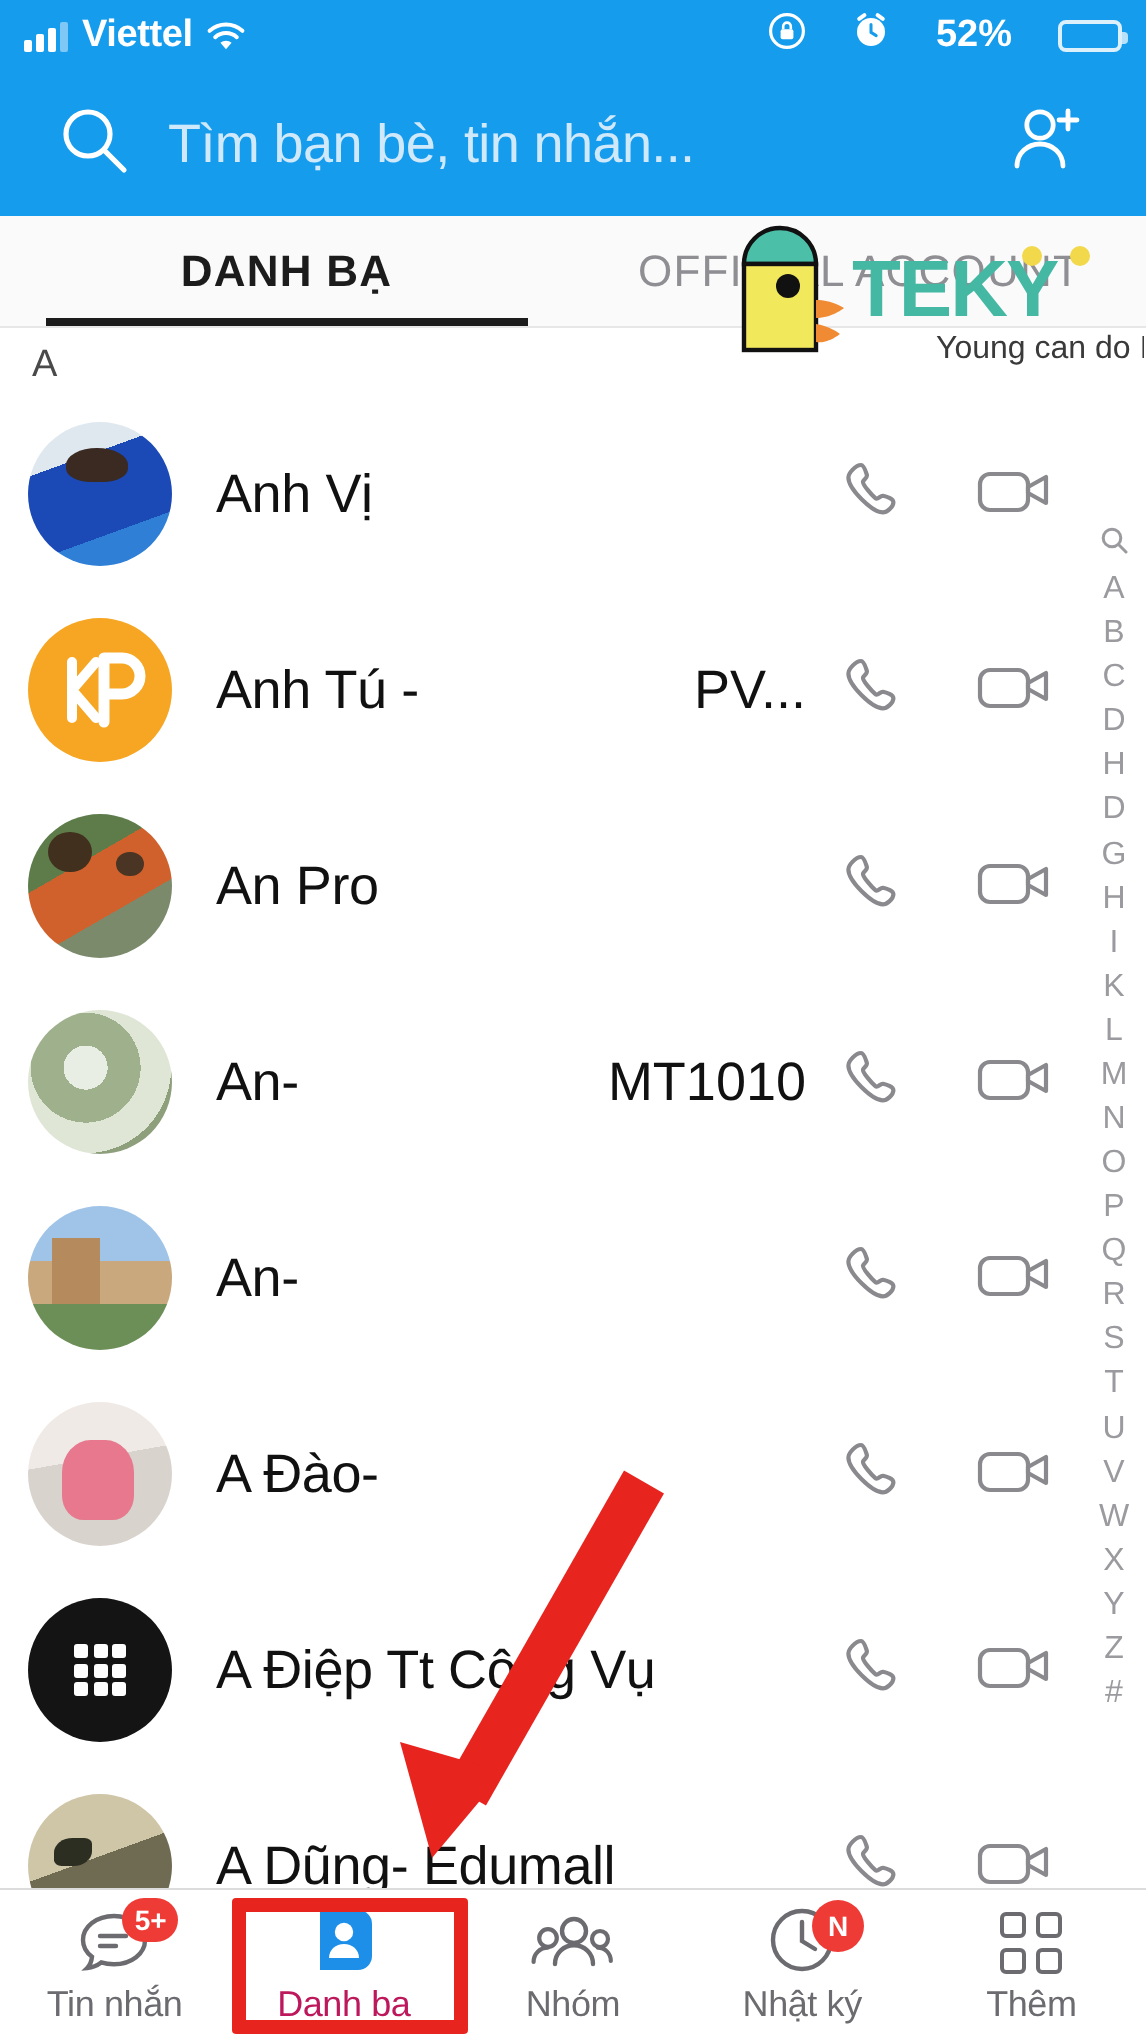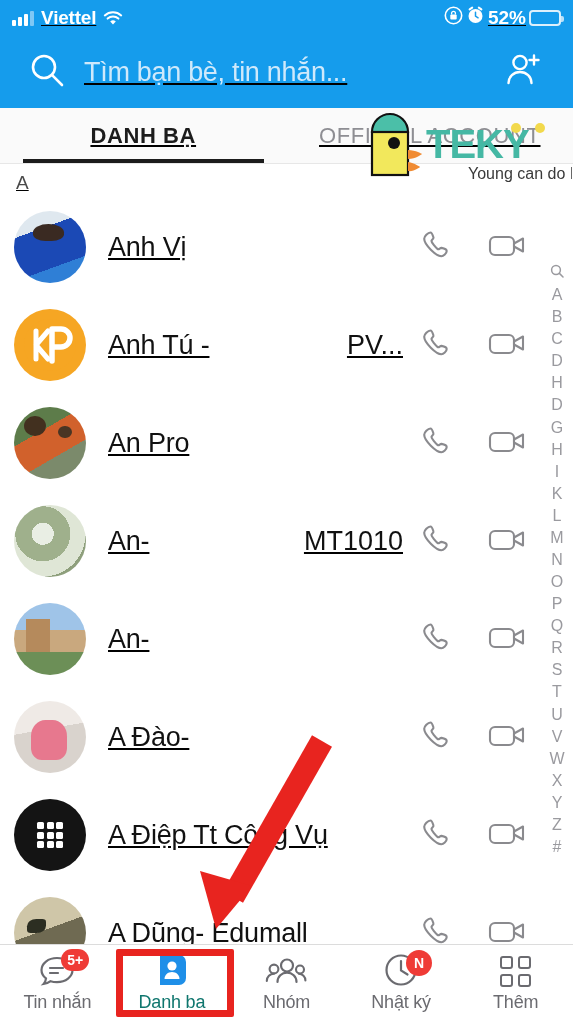--- a/index.html
+++ b/index.html
@@ -1,21 +1,21 @@
 <!DOCTYPE html>
 <html><head>
 <meta charset="utf-8">
 <style>
   * { box-sizing: border-box; margin: 0; padding: 0; }
   html, body {
     width: 573px; height: 1020px;
     font-family: "Liberation Sans", sans-serif;
     background: #ffffff; overflow: hidden;
   }
-  #phone { position: relative; width: 573px; height: 1020px; background: #fff; text-decoration: underline; }
+  #phone { position: relative; width: 573px; height: 1020px; background: #fff; }
 
   
   .statusbar {
     height: 36px; background: #159CEC; color: #fff;
     display: flex; align-items: center; padding: 0 12px;
     font-size: 20px; font-weight: bold; position: relative;
   }
   .sb-left { display: flex; align-items: center; gap: 7px; }
   .signal { display: flex; align-items: flex-end; gap: 2px; height: 15px; }
   .signal i { width: 4px; background: #fff; border-radius: 1px; display: block; }
@@ -24,21 +24,21 @@
   .signal i:nth-child(3) { height: 12px; }
   .signal i:nth-child(4) { height: 15px; background: #7fc8f5; }
   .carrier { font-size: 19px; font-weight: bold; letter-spacing: -.2px; }
   .wifi { width: 20px; height: 15px; position: relative; }
   .wifi svg { display: block; }
   .sb-time {
     position: absolute; left: 0; right: 0; text-align: center;
     font-size: 20px; font-weight: bold; letter-spacing: .3px;
   }
   .sb-right {
-    margin-left: auto; display: flex; align-items: center; gap: 3px;
+    margin-left: auto; display: flex; align-items: center; gap: 23px;
     position: relative; z-index: 2;
   }
   .pct { font-size: 19px; font-weight: bold; }
   .battery {
     width: 32px; height: 16px; border: 2px solid rgba(255,255,255,.85);
     border-radius: 4px; position: relative; padding: 2px;
   }
   .battery::after {
     content: ""; position: absolute; right: -5px; top: 4px;
     width: 3px; height: 6px; background: rgba(255,255,255,.7);
@@ -140,21 +140,21 @@
   .bottomnav {
     position: absolute; left: 0; bottom: 0; width: 573px; height: 76px;
     background: #fff; border-top: 1px solid #dcdcdc; display: flex;
   }
   .nav {
     flex: 1; display: flex; flex-direction: column; align-items: center;
     justify-content: center; gap: 5px; position: relative;
   }
   .nav .ico { height: 34px; display: flex; align-items: flex-end; position: relative; }
   .nav .lbl { font-size: 18px; color: #6b6b70; letter-spacing: -.2px; }
-  .nav.active .lbl { color: #0f766e; }
+  .nav.active .lbl { color: #be185d; }
   .badge {
     position: absolute; background: #ef3b36; color: #fff; border-radius: 999px;
     font-size: 14px; font-weight: bold; line-height: 1;
     display: flex; align-items: center; justify-content: center;
   }
   .badge.b1 { right: -14px; top: -4px; min-width: 28px; height: 22px; padding: 0 5px; }
   .badge.b2 { right: -14px; top: -3px; width: 26px; height: 26px; }
   .grid4 { display: grid; grid-template-columns: repeat(2, 13px); gap: 5px; }
   .grid4 i { display: block; width: 13px; height: 13px; border: 2.5px solid #6b6b70; border-radius: 3px; }
 </style>

